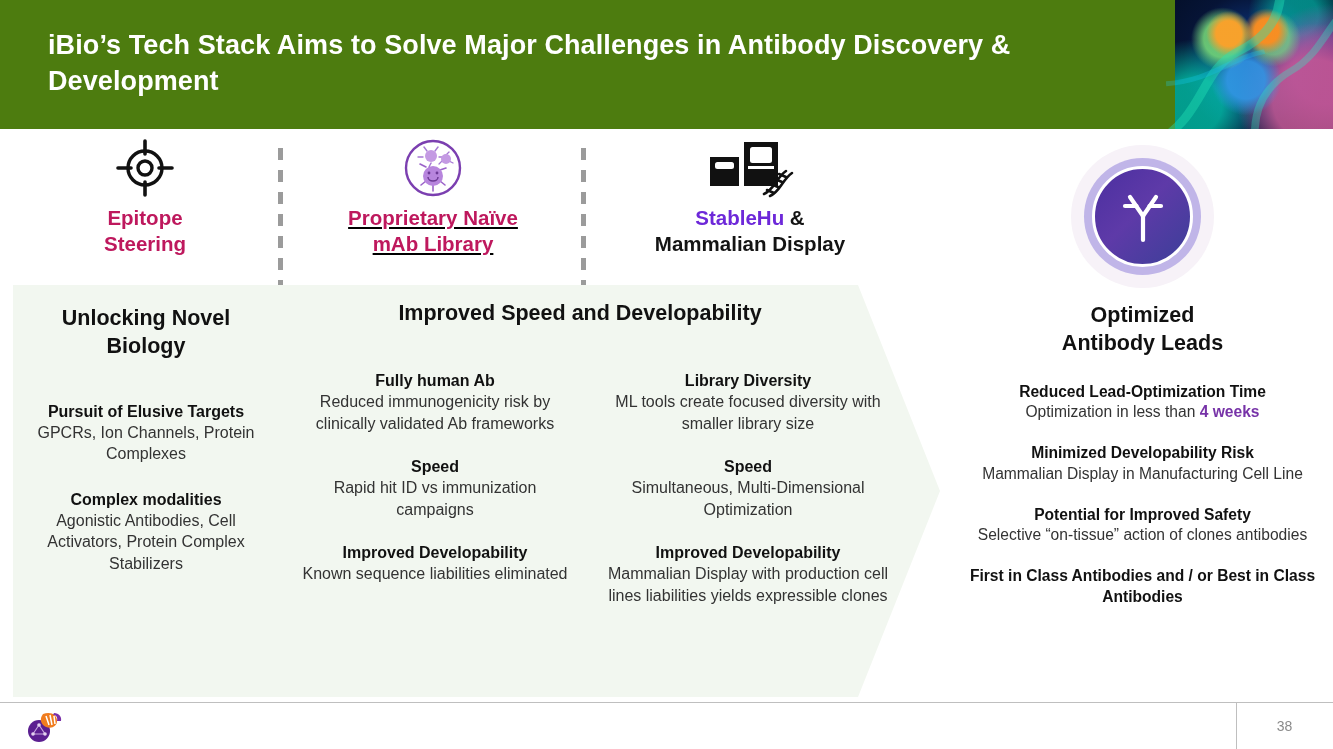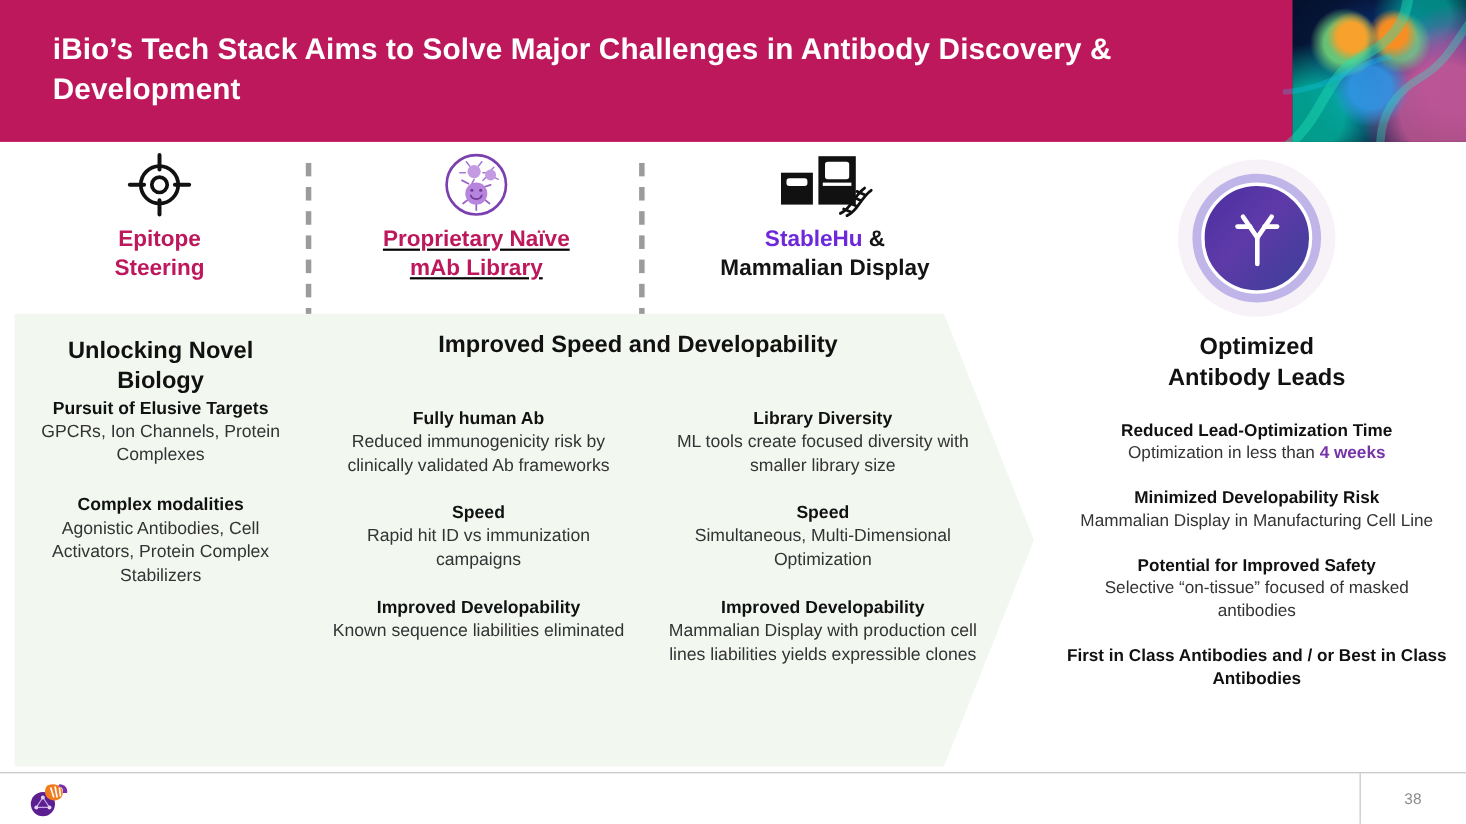--- a/index.html
+++ b/index.html
@@ -13,21 +13,21 @@
   .slide {
     position: relative;
     width: 1333px; height: 749px;
     background: #ffffff;
   }
 
   
   .header {
     position: absolute; left: 0; top: 0;
     width: 1333px; height: 129px;
-    background: #be185d;
+    background: #4d7c0f;
     overflow: hidden;
   }
   .header-art {
     position: absolute; right: 0; top: 0;
     width: 158px; height: 129px;
     background:
       radial-gradient(circle at 34% 26%, rgba(255,160,40,0.95) 0 9%, rgba(255,160,40,0) 16%),
       radial-gradient(circle at 58% 24%, rgba(255,140,30,0.95) 0 9%, rgba(255,140,30,0) 17%),
       radial-gradient(circle at 30% 30%, rgba(120,220,120,0.85) 0 13%, rgba(120,220,120,0) 22%),
       radial-gradient(circle at 62% 30%, rgba(120,210,130,0.75) 0 12%, rgba(120,210,130,0) 21%),
@@ -288,21 +288,21 @@
 
   <div class="green-panel">
 
     <div class="span-heading">Improved Speed and Developability</div>
 
     <div class="gp-col gp-1">
       <div class="gp-heading">
         <span>Unlocking Novel</span><br>
         <span>Biology</span>
       </div>
-      <div class="gp-block" style="padding:0 22px;">
+      <div class="gp-block" style="margin-top:40px; padding:0 22px;">
         <div class="b-title">Pursuit of Elusive Targets</div>
         <div class="b-body">GPCRs, Ion Channels, Protein Complexes</div>
       </div>
       <div class="gp-block" style="margin-top:24px; padding:0 26px;">
         <div class="b-title">Complex modalities</div>
         <div class="b-body">Agonistic Antibodies, Cell Activators, Protein Complex Stabilizers</div>
       </div>
     </div>
 
     <div class="gp-col gp-2">
@@ -363,21 +363,21 @@
       <div class="b-body"><span>Optimization in less than </span><span class="accent">4 weeks</span></div>
     </div>
 
     <div class="rp-block" style="padding:0 24px;">
       <div class="b-title">Minimized Developability Risk</div>
       <div class="b-body">Mammalian Display in Manufacturing Cell Line</div>
     </div>
 
     <div class="rp-block" style="padding:0 16px;">
       <div class="b-title">Potential for Improved Safety</div>
-      <div class="b-body">Selective “on-tissue” focused of masked antibodies</div>
+      <div class="b-body">Selective “on-tissue” action of clones antibodies</div>
     </div>
 
     <div class="rp-block only-bold" style="padding:0 14px;">
       <div class="b-title">First in Class Antibodies and / or Best in Class Antibodies</div>
     </div>
   </div>
 
   <div class="footer-rule"></div>
   <div class="footer-logo">
     <svg width="40" height="34" viewBox="0 0 40 34">

